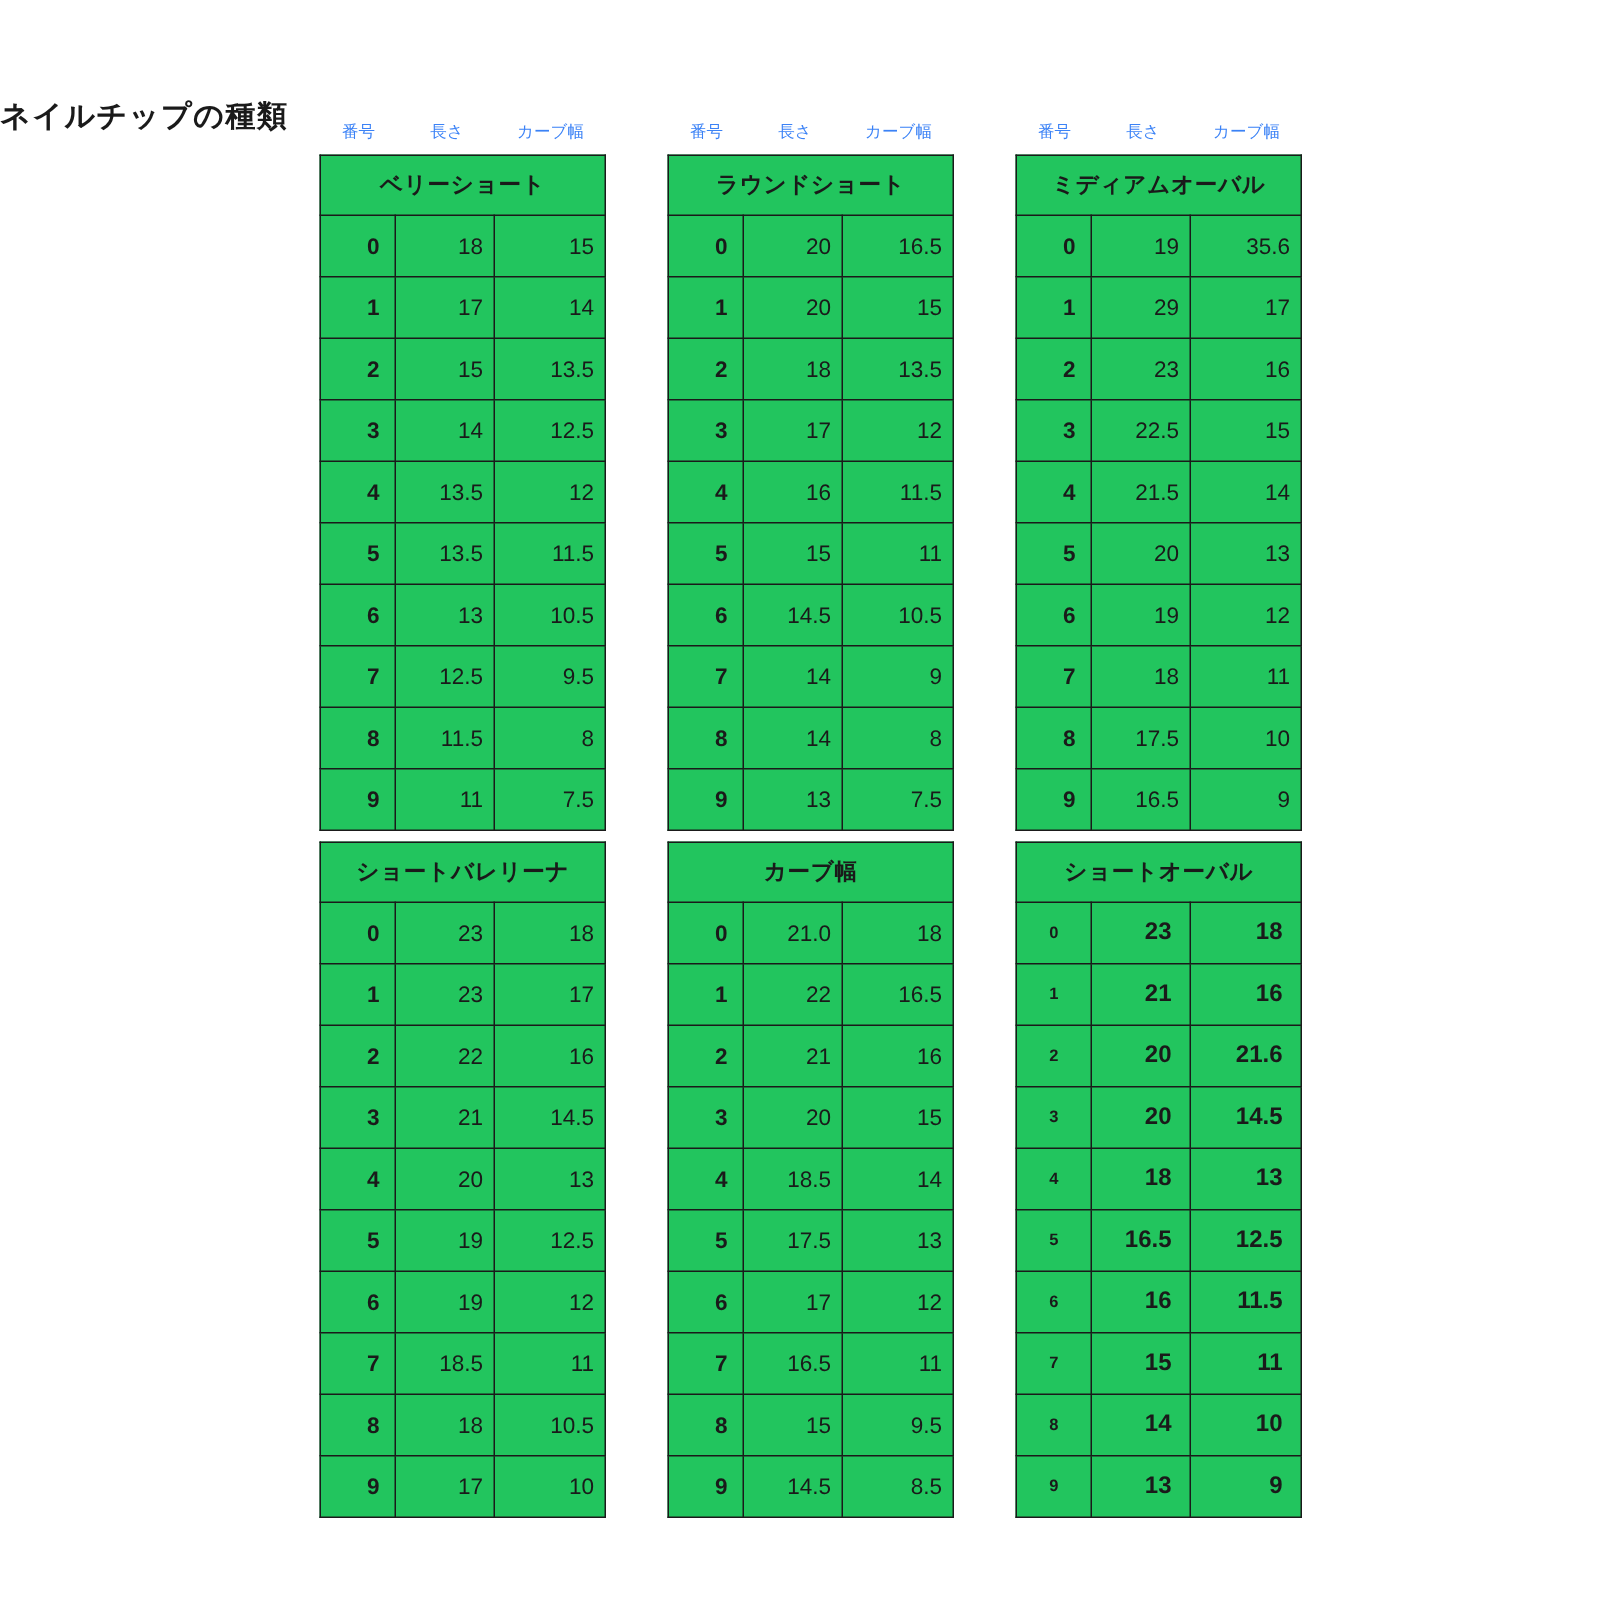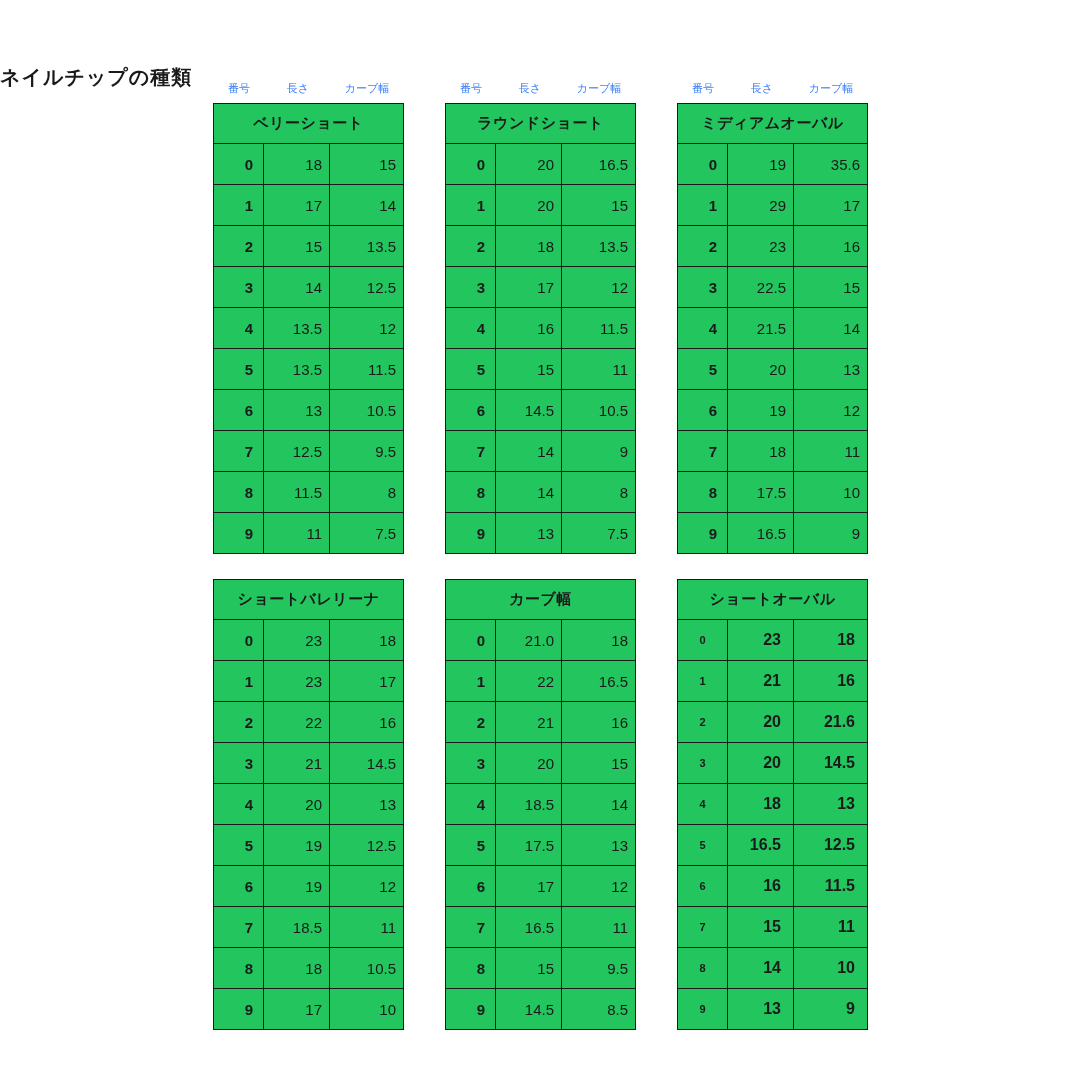--- a/index.html
+++ b/index.html
@@ -23,21 +23,21 @@
     margin-bottom:7px;height:16px;line-height:16px;
   }
   .hdr span{display:block;text-align:center;}
   .hdr .h-num{width:52px;}
   .hdr .h-len{width:66px;}
   .hdr .h-wid{width:72px;}
   table.nail-table{
     border-collapse:collapse;table-layout:fixed;width:190px;
     font-size:15px;background:#22c55e;
   }
-  table.nail-table.second{margin-top:25px;}
+  table.nail-table.second{margin-top:7px;}
   .nail-table col.w-num{width:50px;}
   .nail-table col.w-len{width:66px;}
   .nail-table col.w-wid{width:74px;}
   .nail-table th,.nail-table td{
     border:1px solid #1a1a1a;box-sizing:border-box;
   }
   .nail-table thead th{
     height:40px;font-weight:700;font-size:15px;text-align:center;
     letter-spacing:0.5px;
   }

